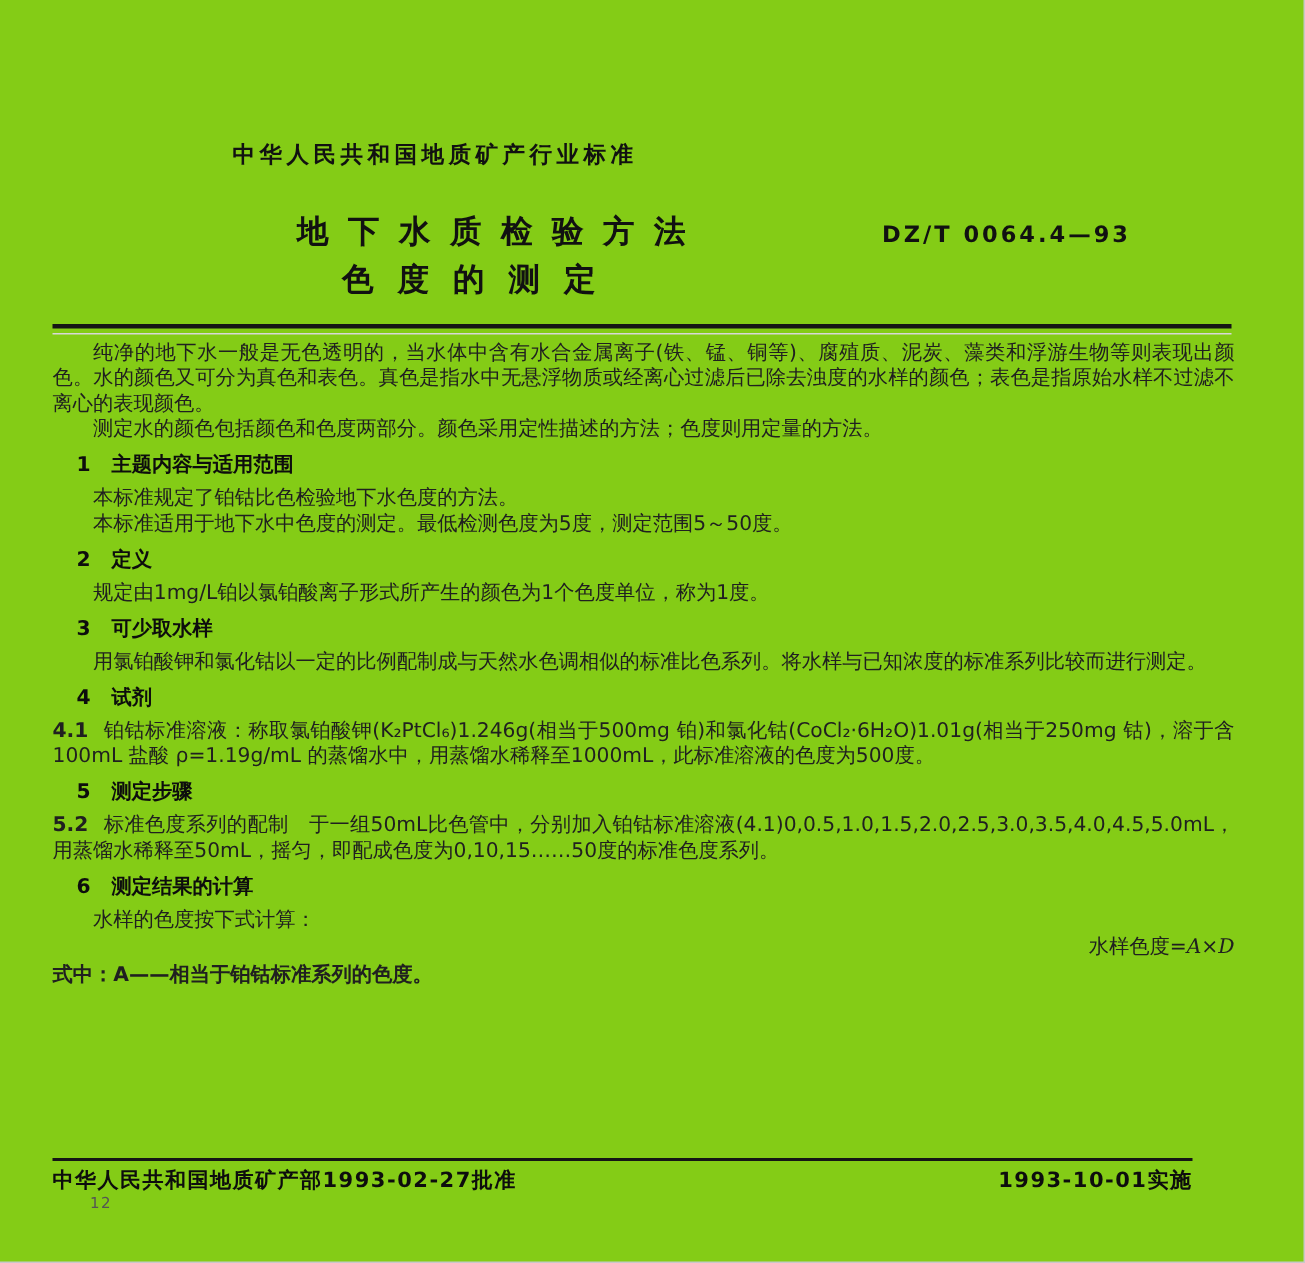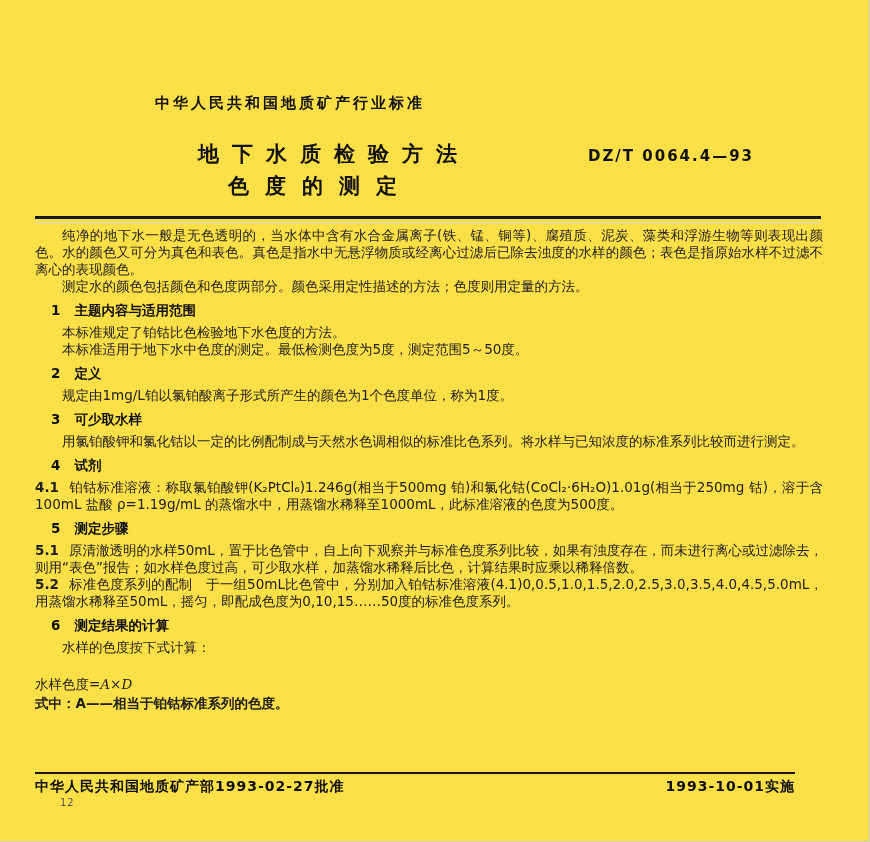--- a/index.html
+++ b/index.html
@@ -1,20 +1,20 @@
 <!DOCTYPE html>
 <html><head>
 <meta charset="utf-8">
 <style>
   * { margin:0; padding:0; box-sizing:border-box; }
   html,body { background:#ffffff; }
   body { font-family:"DejaVu Sans", sans-serif; }
   .page {
     position:relative; width:870px; height:842px;
-    background:#fde047; color:#1e1e1e; overflow:hidden;
+    background:#84cc16; color:#1e1e1e; overflow:hidden;
     border-right:1px solid #c9c9c9; border-bottom:1px solid #c9c9c9;
   }
   
   .hdr-class {
     position:absolute; left:155px; top:94px;
     font-size:15px; font-weight:bold; letter-spacing:3px; color:#111;
   }
   .doc-title { position:absolute; font-weight:bold; color:#111; }
   .doc-title.l1 { left:198px; top:140px; font-size:21px; letter-spacing:13px; }
   .doc-title.l2 { left:228px; top:172px; font-size:21px; letter-spacing:16px; }
@@ -36,21 +36,21 @@
     font-size:13.5px; line-height:17px; text-align:justify; color:#202020;
   }
   p.ind { text-indent:2em; }
   h2.sec-h {
     font-size:13.5px; font-weight:bold; color:#0d0d0d;
     margin:7px 0 5px 16px; line-height:17px;
   }
   h2.sec-h .sec-no { margin-right:14px; }
   p.labeled { text-indent:0; }
   .plabel { font-weight:bold; margin-right:10px; }
-  .formula-row { text-align:left; line-height:19px; margin:19px 0 1px 0; }
+  .formula-row { text-align:right; line-height:19px; margin:0 0 1px 0; }
   .formula-row .math { font-family:"DejaVu Serif", serif; font-style:italic; }
   p.note { text-indent:0;font-weight:bold; }
   
   .footer-rule {
     position:absolute; left:35px; top:772px; width:760px; height:2px;
     background:#151515;
   }
   .footer-row {
     position:absolute; left:35px; top:778px; width:760px;
     display:flex; justify-content:space-between;
@@ -84,21 +84,20 @@
     <h2 class="sec-h"><span class="sec-no">2</span><span>定义</span></h2>
     <p class="ind">规定由1mg/L铂以氯铂酸离子形式所产生的颜色为1个色度单位，称为1度。</p>
 
     <h2 class="sec-h"><span class="sec-no">3</span><span>可少取水样</span></h2>
     <p class="ind">用氯铂酸钾和氯化钴以一定的比例配制成与天然水色调相似的标准比色系列。将水样与已知浓度的标准系列比较而进行测定。</p>
 
     <h2 class="sec-h"><span class="sec-no">4</span><span>试剂</span></h2>
     <p class="labeled"><span class="plabel">4.1</span><span>铂钴标准溶液：称取氯铂酸钾(K₂PtCl₆)1.246g(相当于500mg 铂)和氯化钴(CoCl₂·6H₂O)1.01g(相当于250mg 钴)，溶于含100mL 盐酸 ρ=1.19g/mL 的蒸馏水中，用蒸馏水稀释至1000mL，此标准溶液的色度为500度。</span></p>
 
     <h2 class="sec-h"><span class="sec-no">5</span><span>测定步骤</span></h2>
-    <p class="labeled"><span class="plabel">5.1</span><span>原清澈透明的水样50mL，置于比色管中，自上向下观察并与标准色度系列比较，如果有浊度存在，而未进行离心或过滤除去，则用“表色”报告；如水样色度过高，可少取水样，加蒸馏水稀释后比色，计算结果时应乘以稀释倍数。</span></p>
     <p class="labeled"><span class="plabel">5.2</span><span>标准色度系列的配制　于一组50mL比色管中，分别加入铂钴标准溶液(4.1)0,0.5,1.0,1.5,2.0,2.5,3.0,3.5,4.0,4.5,5.0mL，用蒸馏水稀释至50mL，摇匀，即配成色度为0,10,15……50度的标准色度系列。</span></p>
 
     <h2 class="sec-h"><span class="sec-no">6</span><span>测定结果的计算</span></h2>
     <p class="ind">水样的色度按下式计算：</p>
 
     <div class="formula-row"><span>水样色度=</span><span class="math">A</span><span>×</span><span class="math">D</span></div>
 
     <p class="note">式中：A——相当于铂钴标准系列的色度。</p>
   </div>
 

